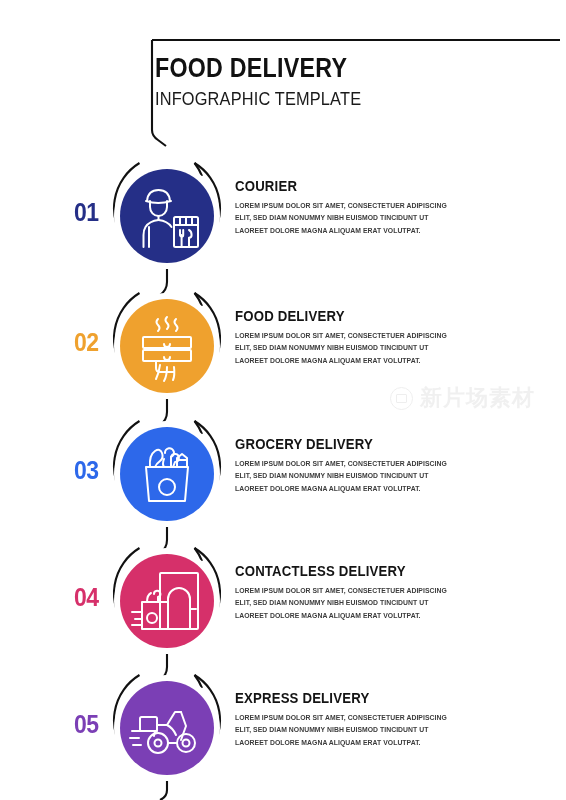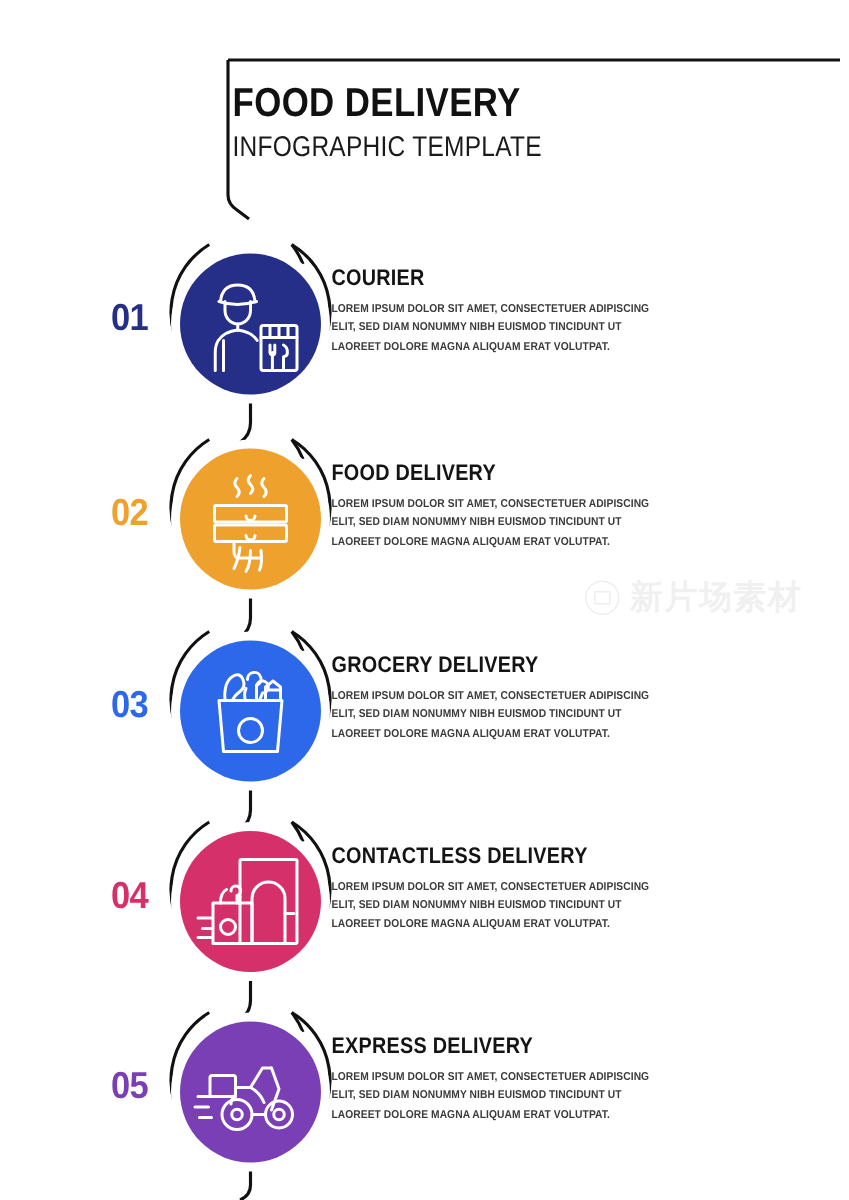--- a/index.html
+++ b/index.html
@@ -89,21 +89,21 @@
   }
   .disc svg {
     position: absolute;
     left: 0;
     top: 0;
     width: 94px;
     height: 94px;
   }
   .txt {
     position: absolute;
-    left: 221px;
+    left: 235px;
     top: 16px;
     width: 215px;
   }
   .head {
     font-family: "Liberation Sans Narrow", "Liberation Sans", sans-serif;
     font-size: 15px;
     font-weight: 700;
     letter-spacing: 0.2px;
     color: #141414;
     line-height: 1.0;

